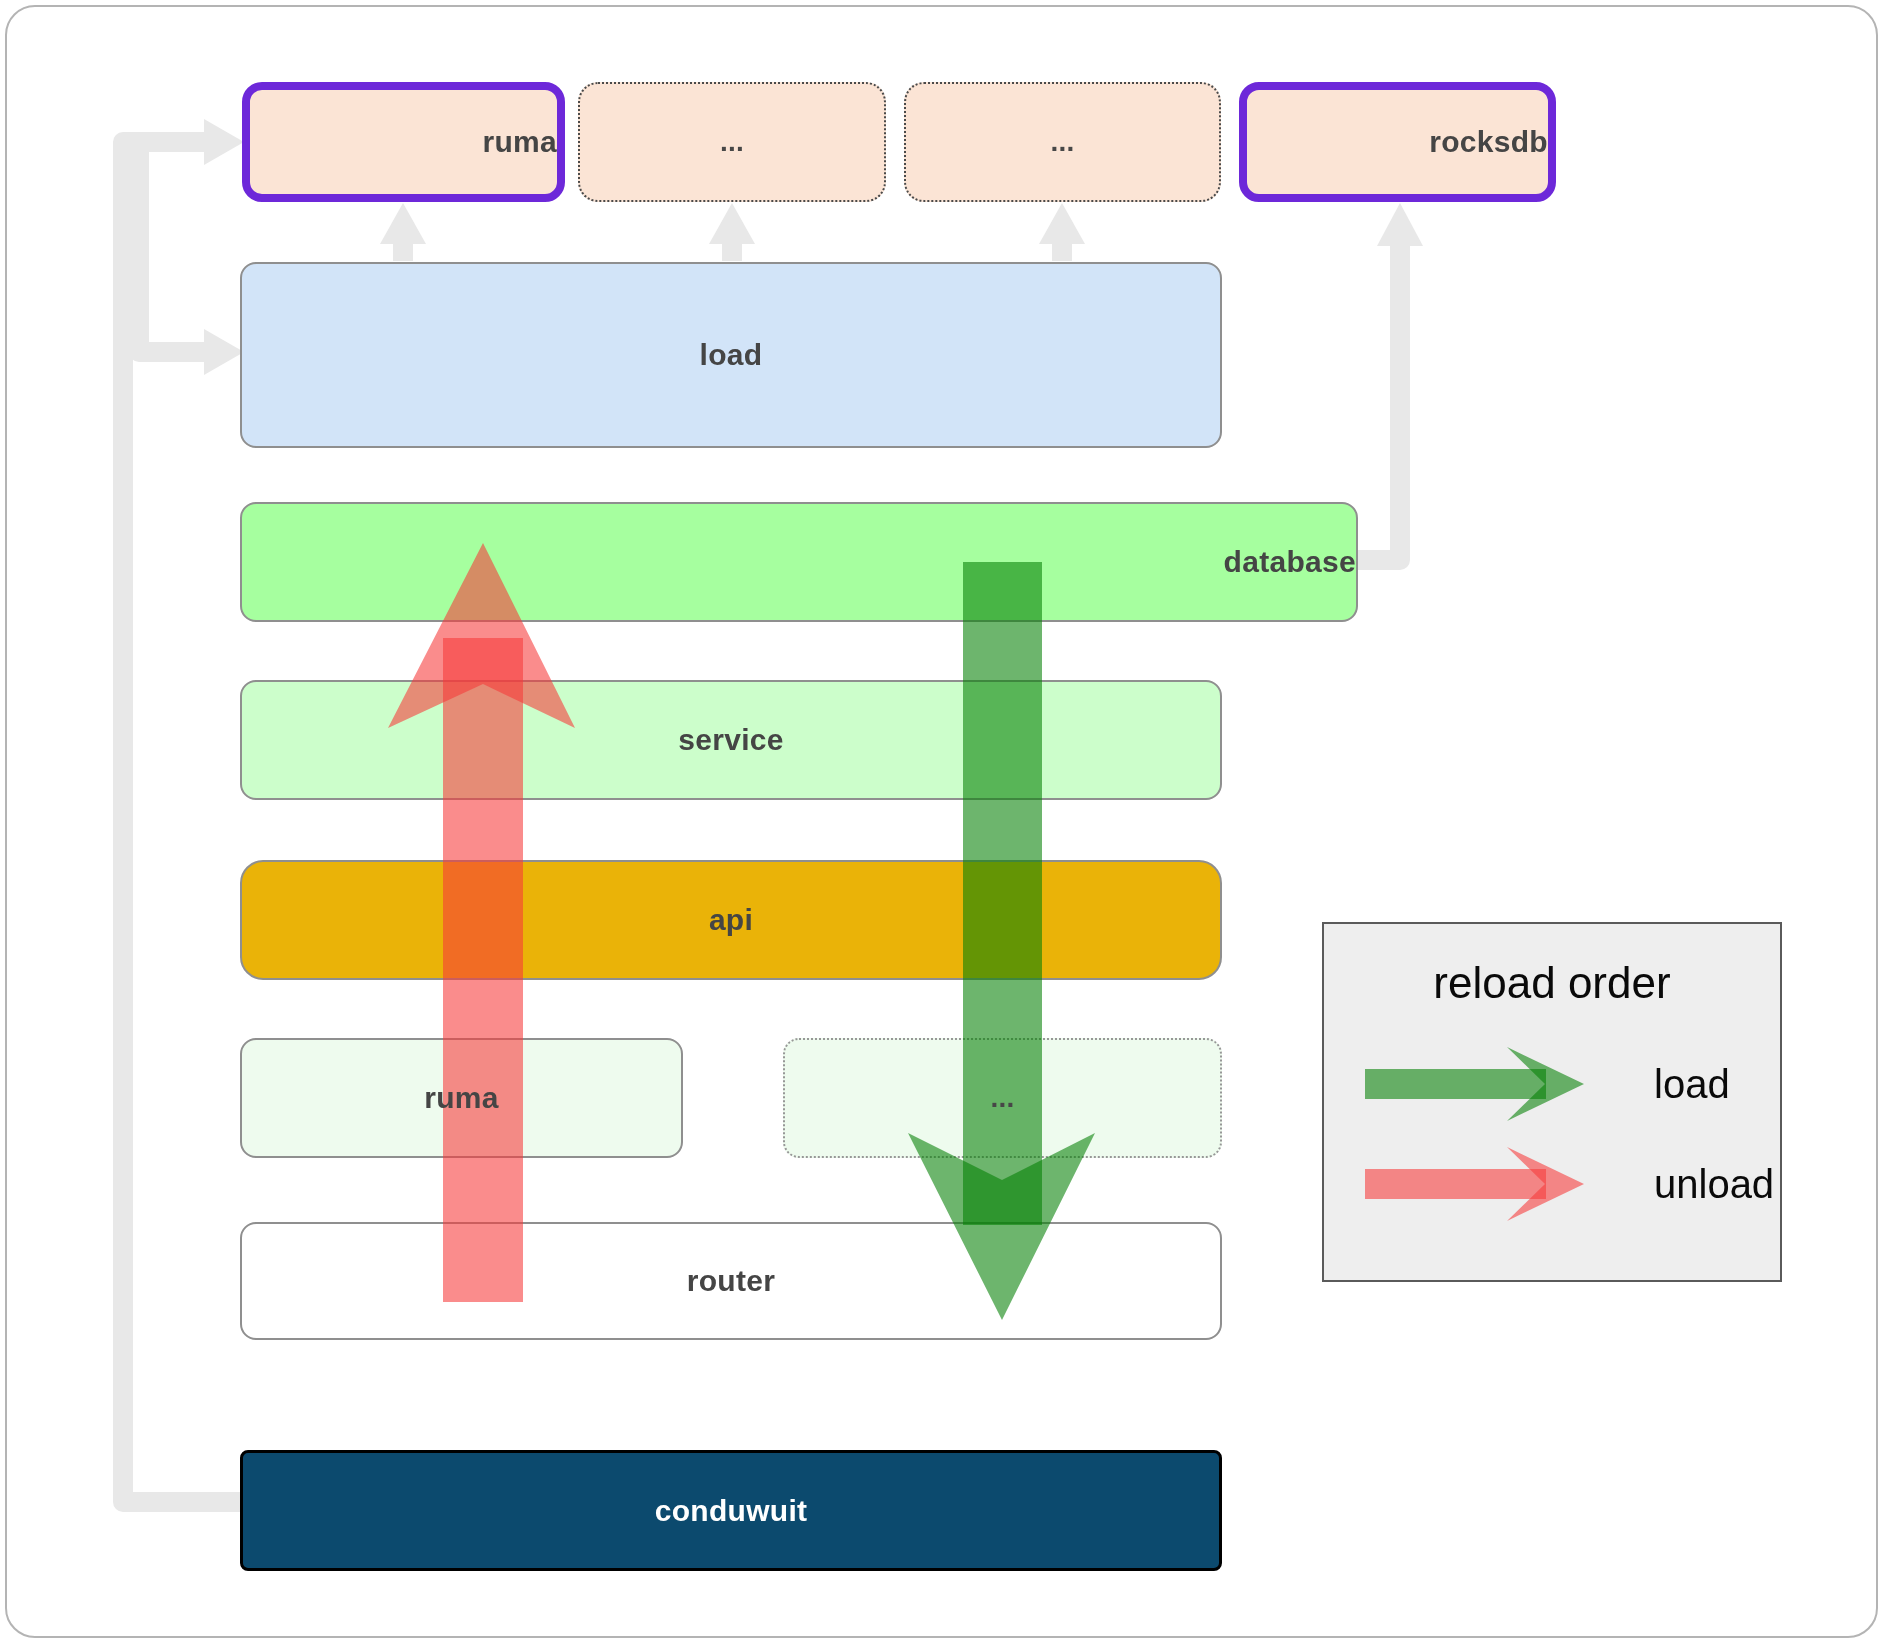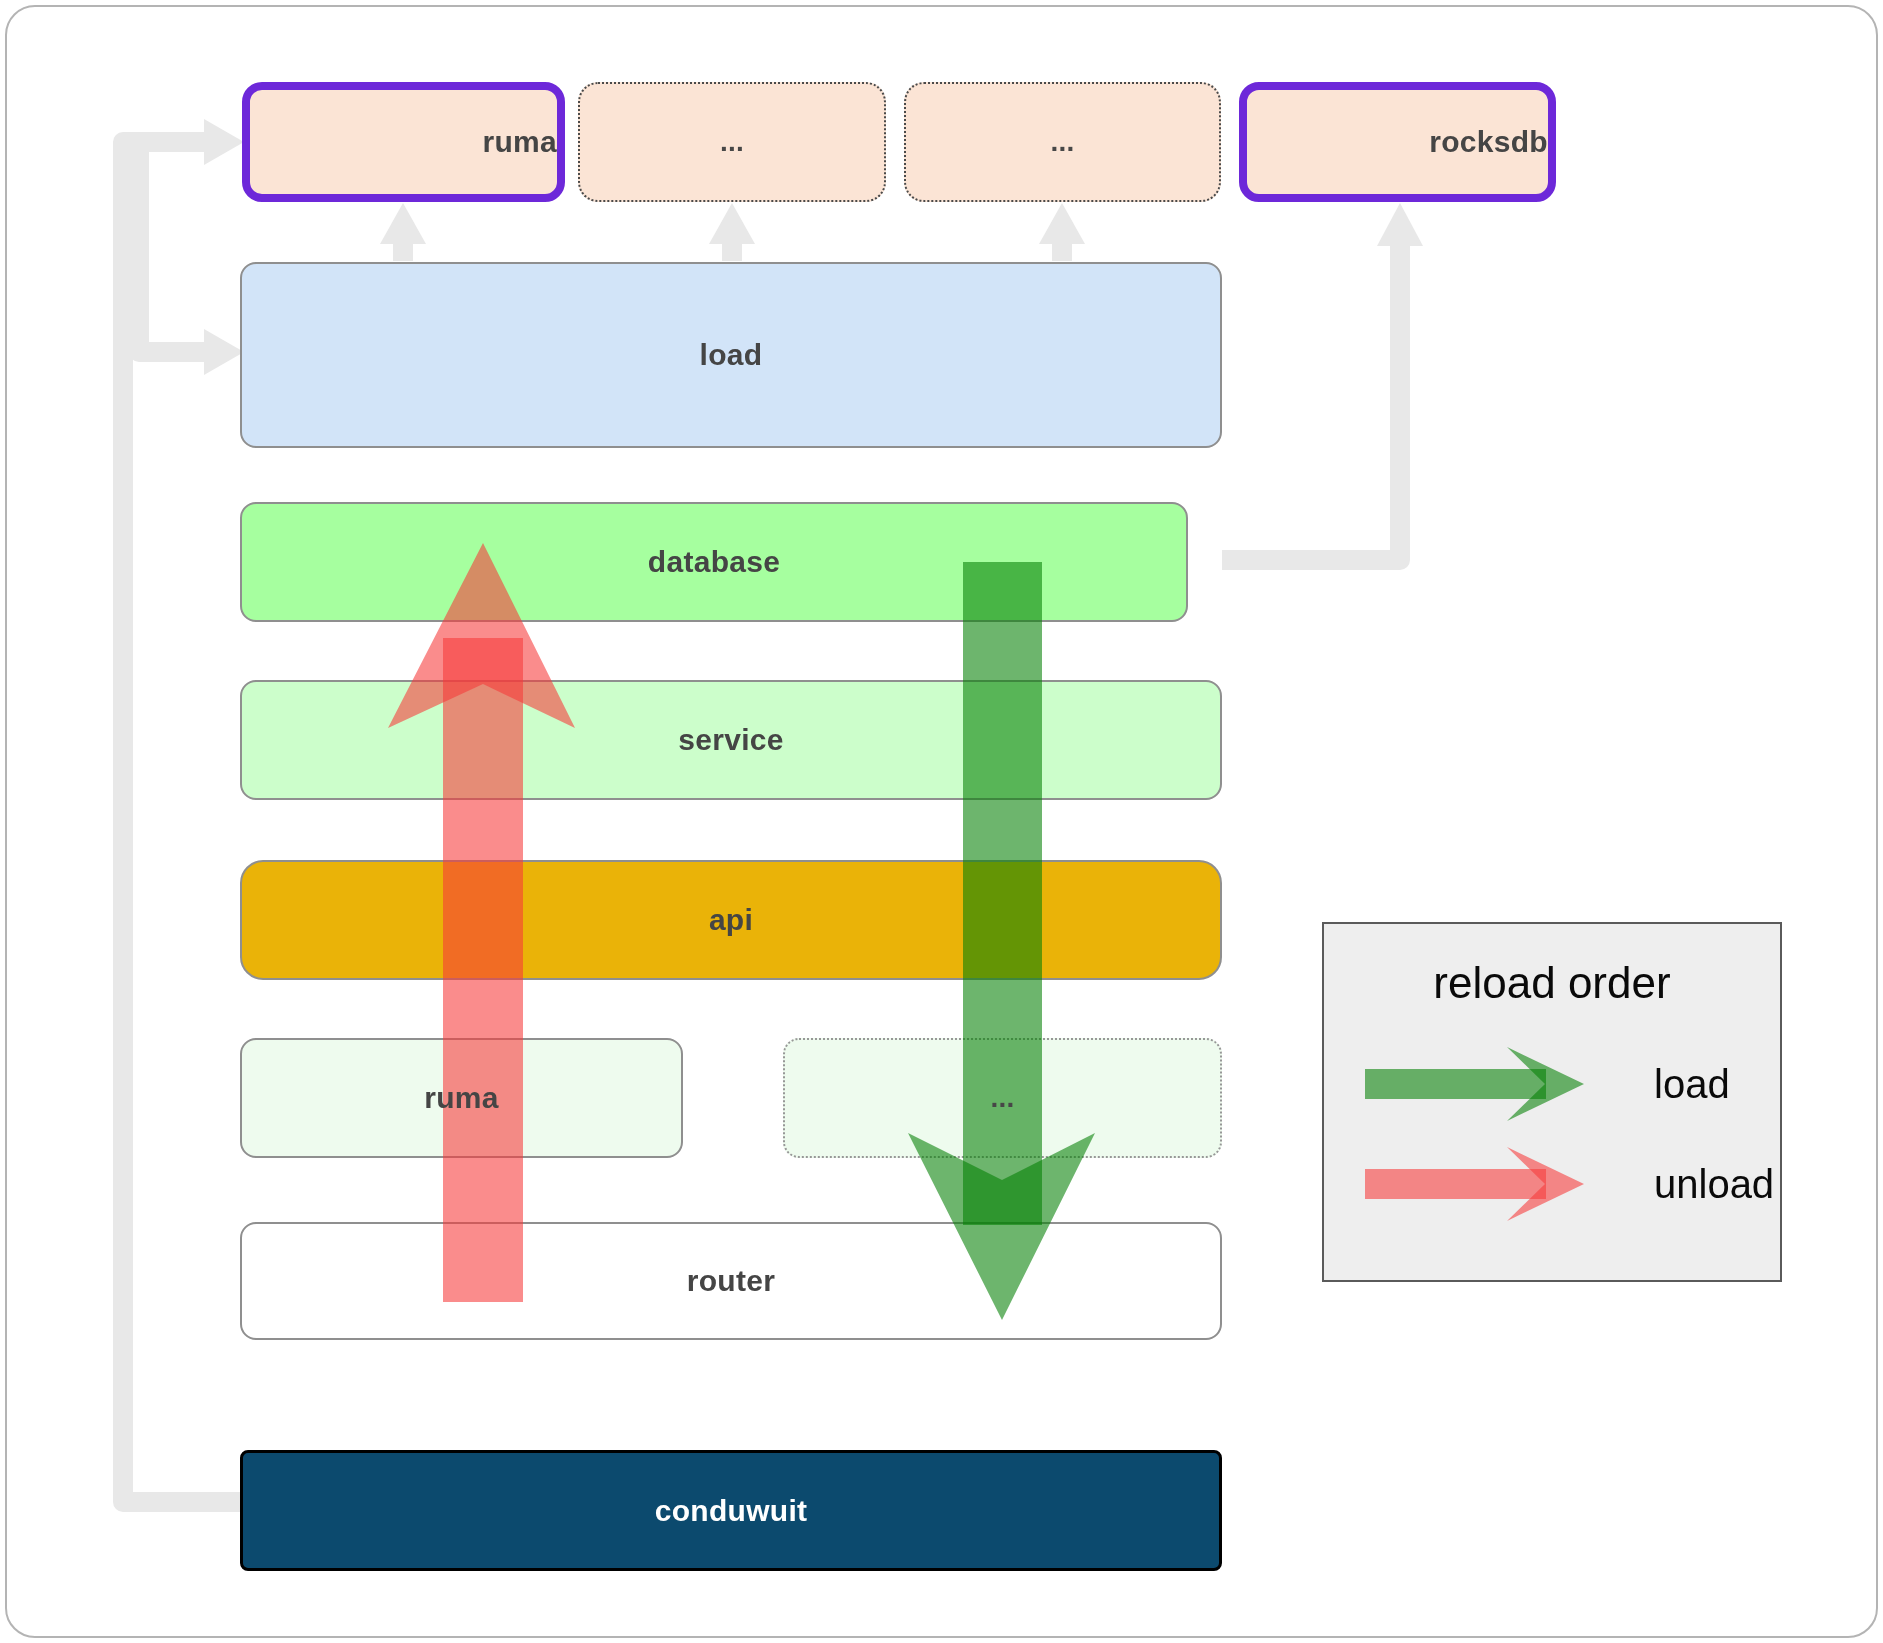--- a/index.html
+++ b/index.html
@@ -73,21 +73,21 @@
   <div class="box peach-dotted" style="left:904px;top:82px;width:317px;height:120px;">
     <span class="lbl dots">...</span>
   </div>
   <div class="box peach-solid" style="left:1239px;top:82px;width:317px;height:120px;">
     <span class="lbl">rocksdb</span>
   </div>
 
   <div class="box layer-box" style="left:240px;top:262px;width:982px;height:186px;background:#d2e4f8;">
     <span class="lbl">load</span>
   </div>
-  <div class="box layer-box" style="left:240px;top:502px;width:948px;height:120px;background:#a6ff9f;">
+  <div class="box layer-box" style="left:240px;top:502px;width:1118px;height:120px;background:#a6ff9f;justify-content:flex-end;">
     <span class="lbl">database</span>
   </div>
   <div class="box layer-box" style="left:240px;top:680px;width:982px;height:120px;background:#ccfecb;">
     <span class="lbl">service</span>
   </div>
   <div class="box layer-box" style="left:240px;top:860px;width:982px;height:120px;background:#eab308;border-radius:23px;">
     <span class="lbl">api</span>
   </div>
   <div class="box layer-box" style="left:240px;top:1038px;width:443px;height:120px;background:#eefbee;">
     <span class="lbl">ruma</span>

